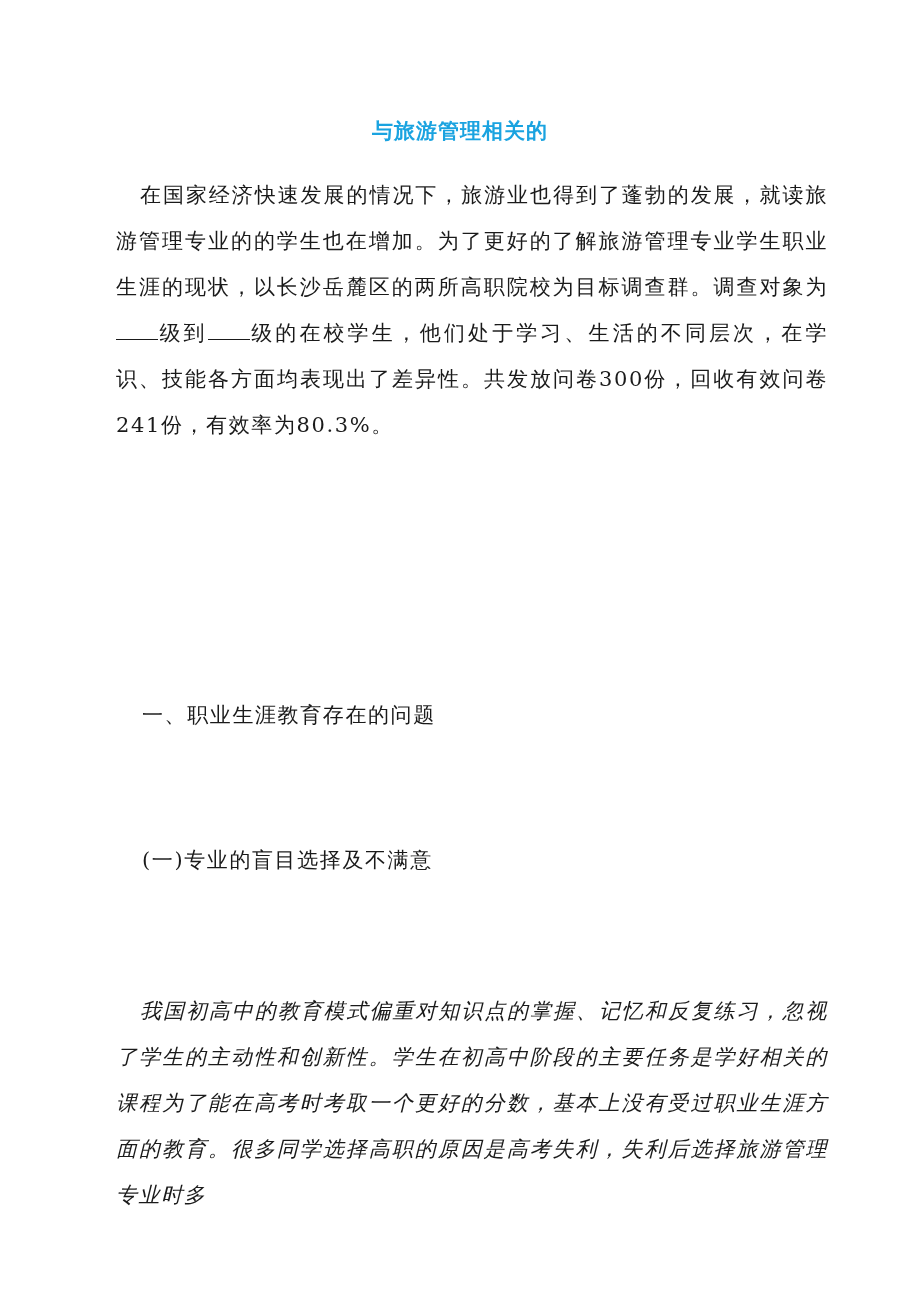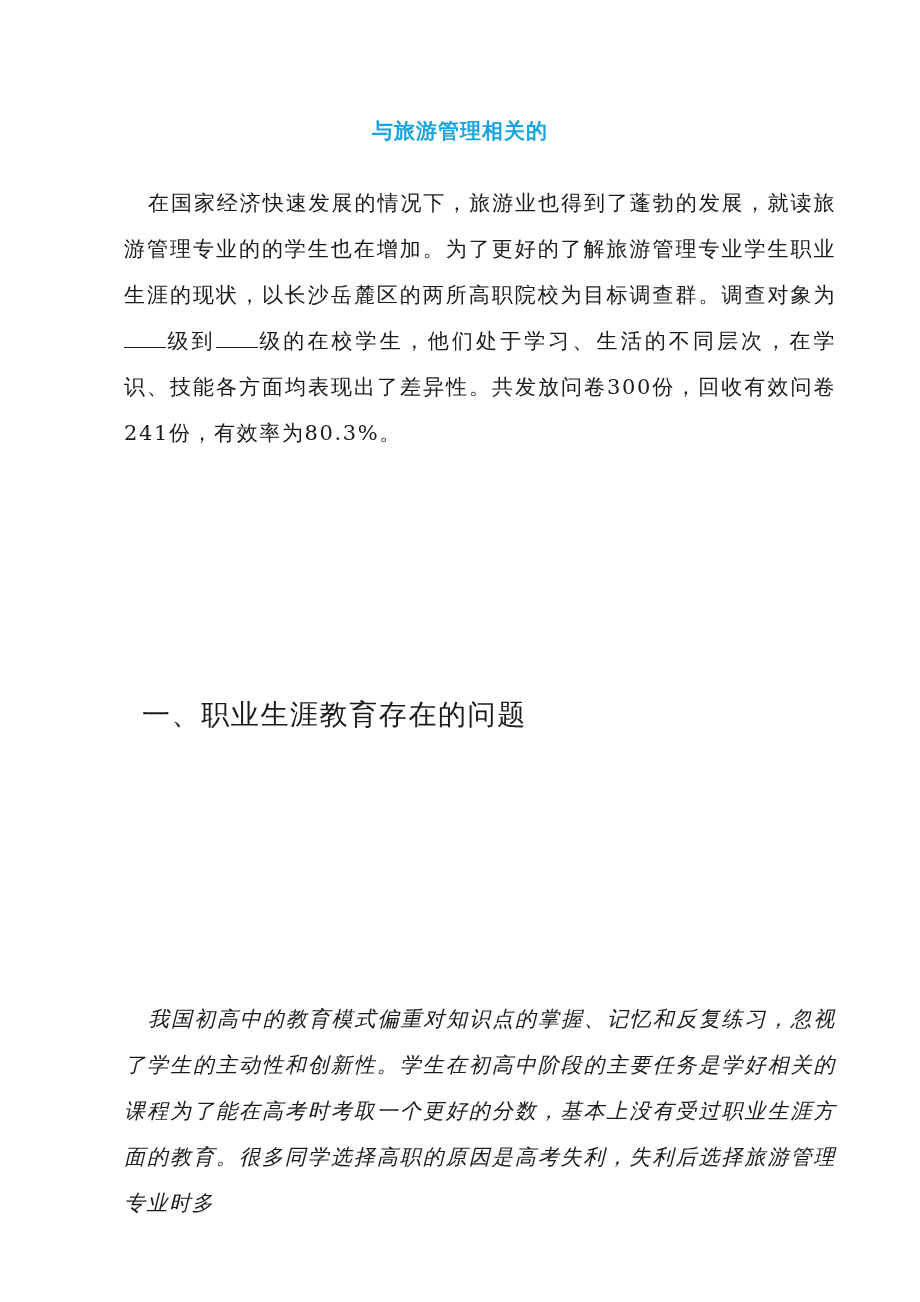--- a/index.html
+++ b/index.html
@@ -37,27 +37,27 @@
     }
     .para {
       position: absolute;
       left: 108px;
       width: 712px;
       font-size: 21px;
       line-height: 46px;
       letter-spacing: 1.6px;
       text-align: justify;
       text-align-last: left;
-      margin: 16px;
+      margin: 8px;
     }
     .para.indent { text-indent: 24px; }
     .heading {
       position: absolute;
       left: 142px;
-      font-size: 28px;
+      font-size: 21px;
       line-height: 46px;
       letter-spacing: 1.6px;
       margin: 0;
     }
     .blank {
       display: inline-block;
       border-bottom: 1px solid #1a1a1a;
       width: 42px;
       height: 18px;
       vertical-align: baseline;
@@ -68,16 +68,17 @@
 
 <div class="page">
 
   <div class="title">与旅游管理相关的</div>
 
   <p class="para indent" style="top:164px;"><span>在国家经济快速发展的情况下，旅游业也得到了蓬勃的发展，就读旅游管理专业的的学生也在增加。为了更好的了解旅游管理专业学生职业生涯的现状，以长沙岳麓区的两所高职院校为目标调查群。调查对象为</span><span class="blank"></span><span>级到</span><span class="blank"></span><span>级的在校学生，他们处于学习、生活的不同层次，在学识、技能各方面均表现出了差异性。共发放问卷300份，回收有效问卷241份，有效率为80.3%。</span></p>
 
 
   <p class="heading" style="top:692px;">一、职业生涯教育存在的问题</p>
 
+  <p class="heading" style="top:837px;">(一)专业的盲目选择及不满意</p>
 
   <p class="para indent" style="top:980px;font-style:italic;">我国初高中的教育模式偏重对知识点的掌握、记忆和反复练习，忽视了学生的主动性和创新性。学生在初高中阶段的主要任务是学好相关的课程为了能在高考时考取一个更好的分数，基本上没有受过职业生涯方面的教育。很多同学选择高职的原因是高考失利，失利后选择旅游管理专业时多</p>
 
 </div>
 
 </body></html>

